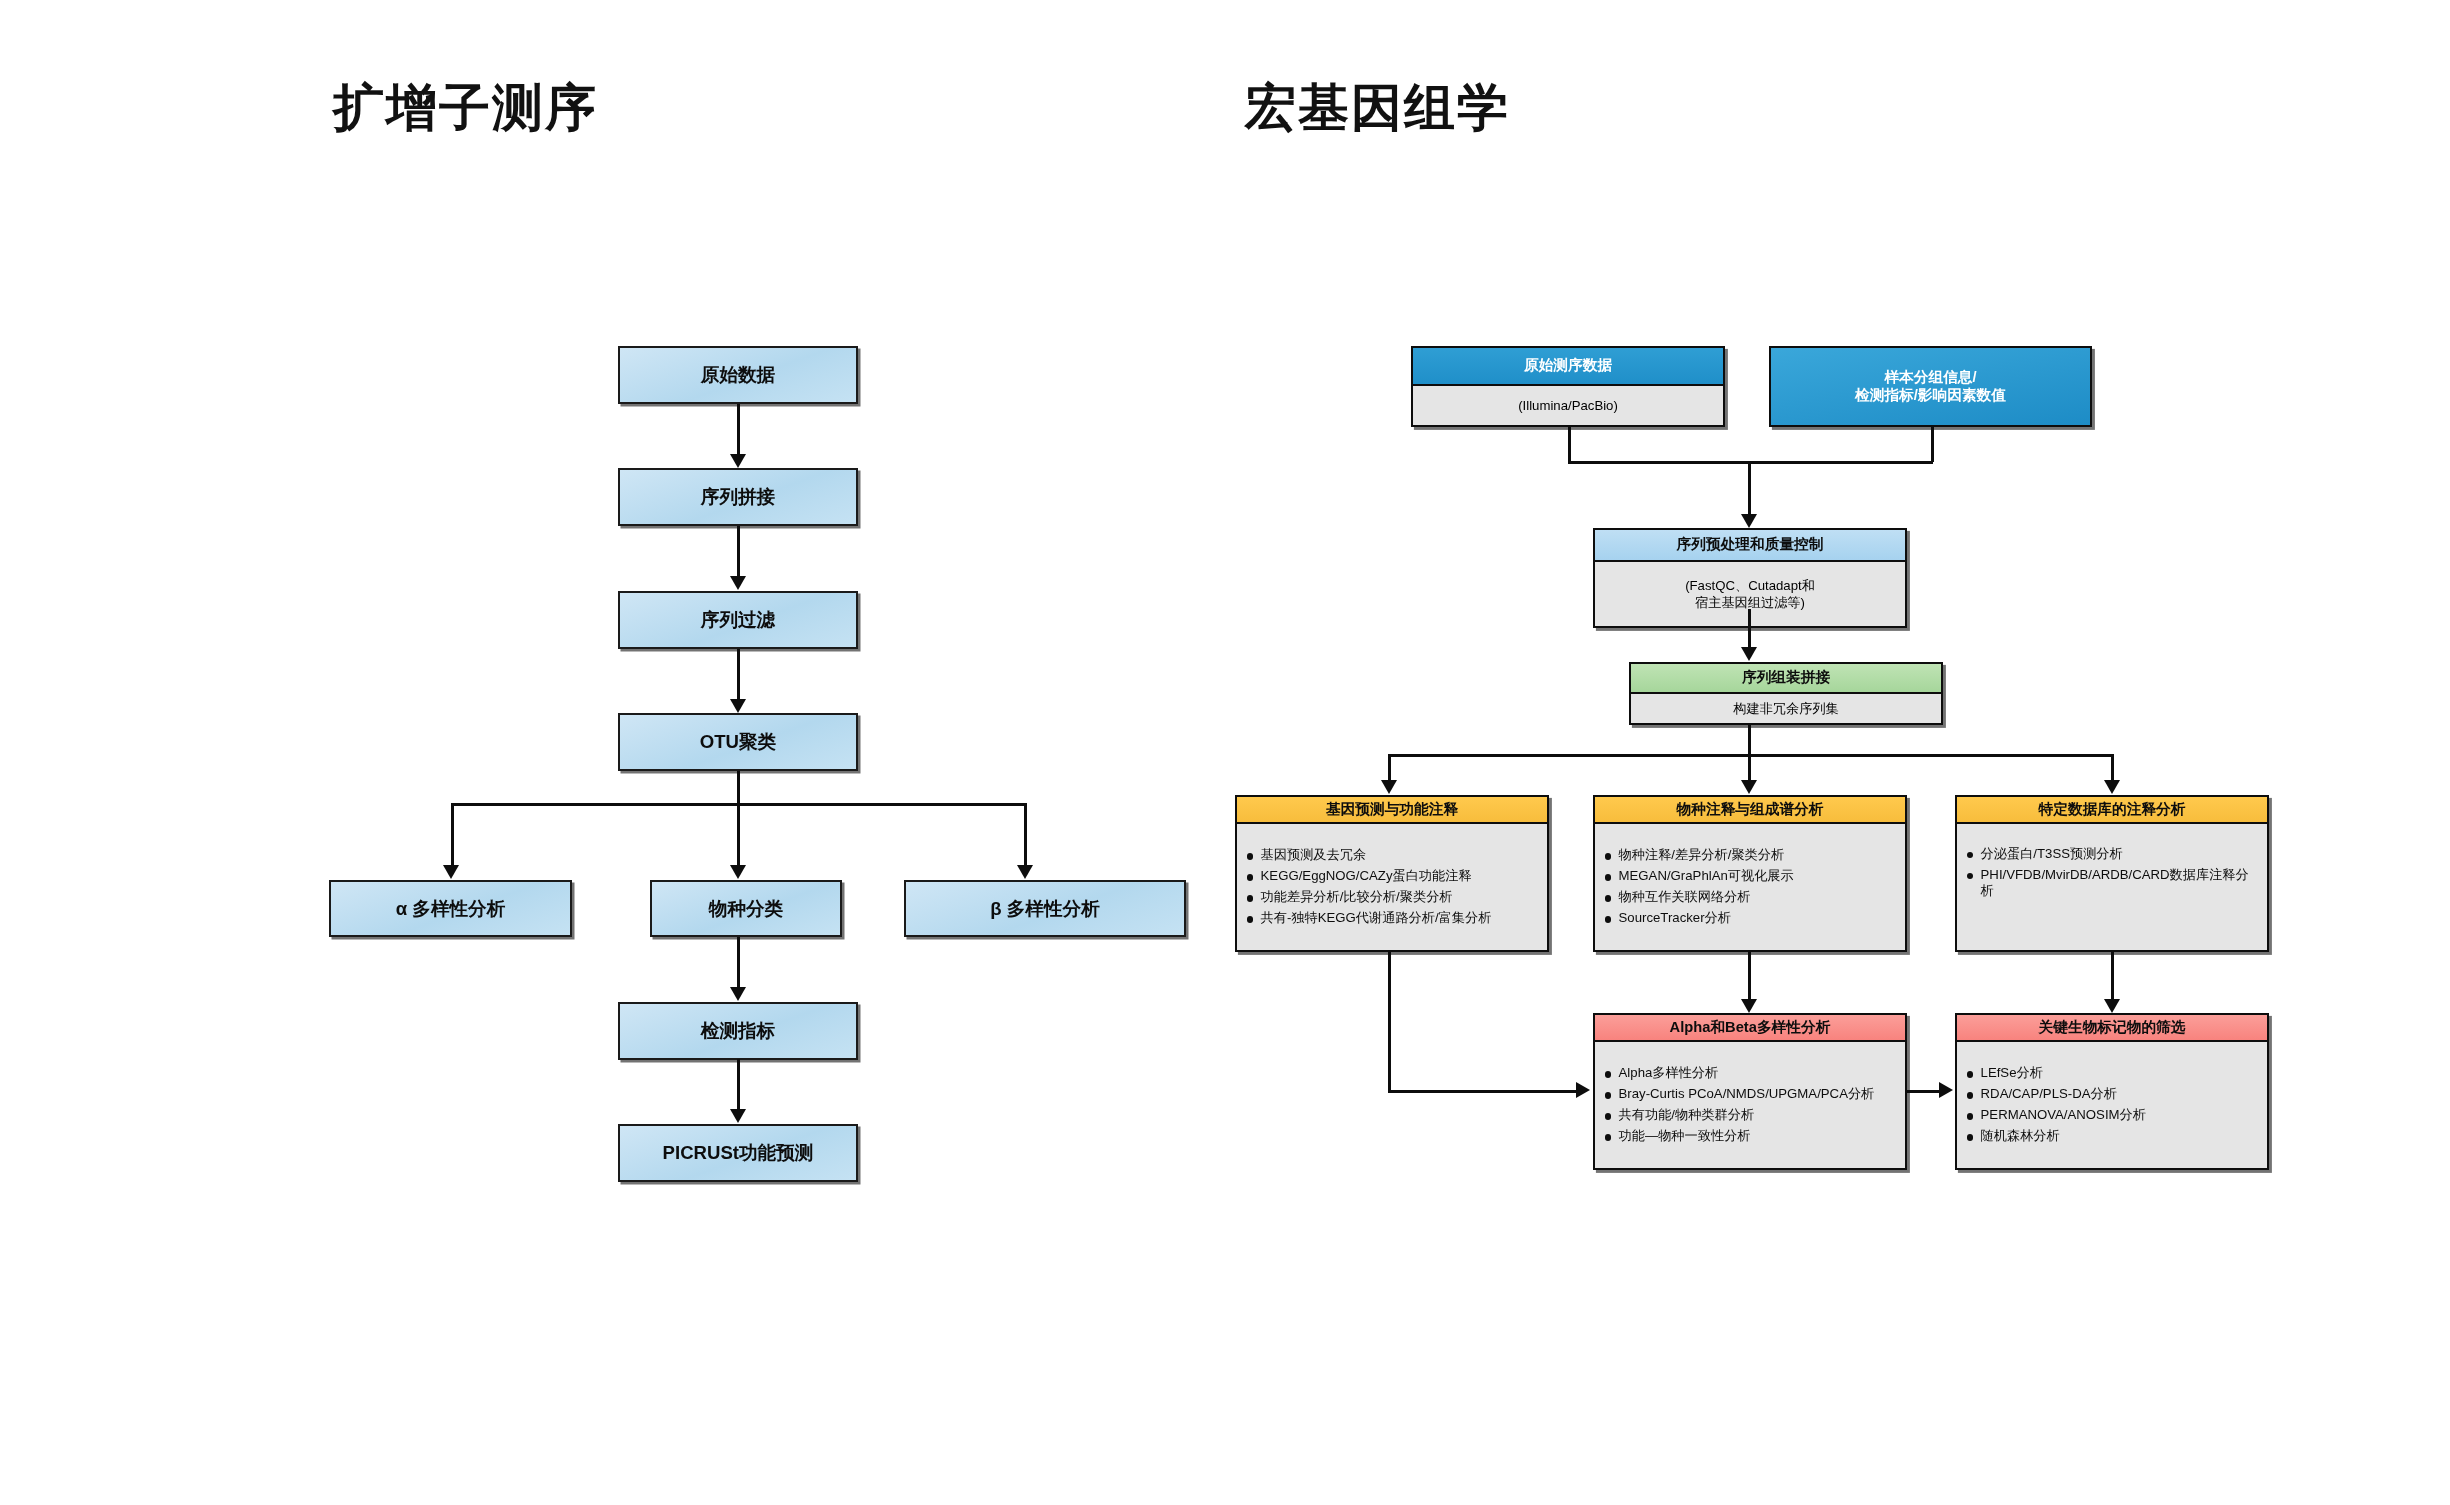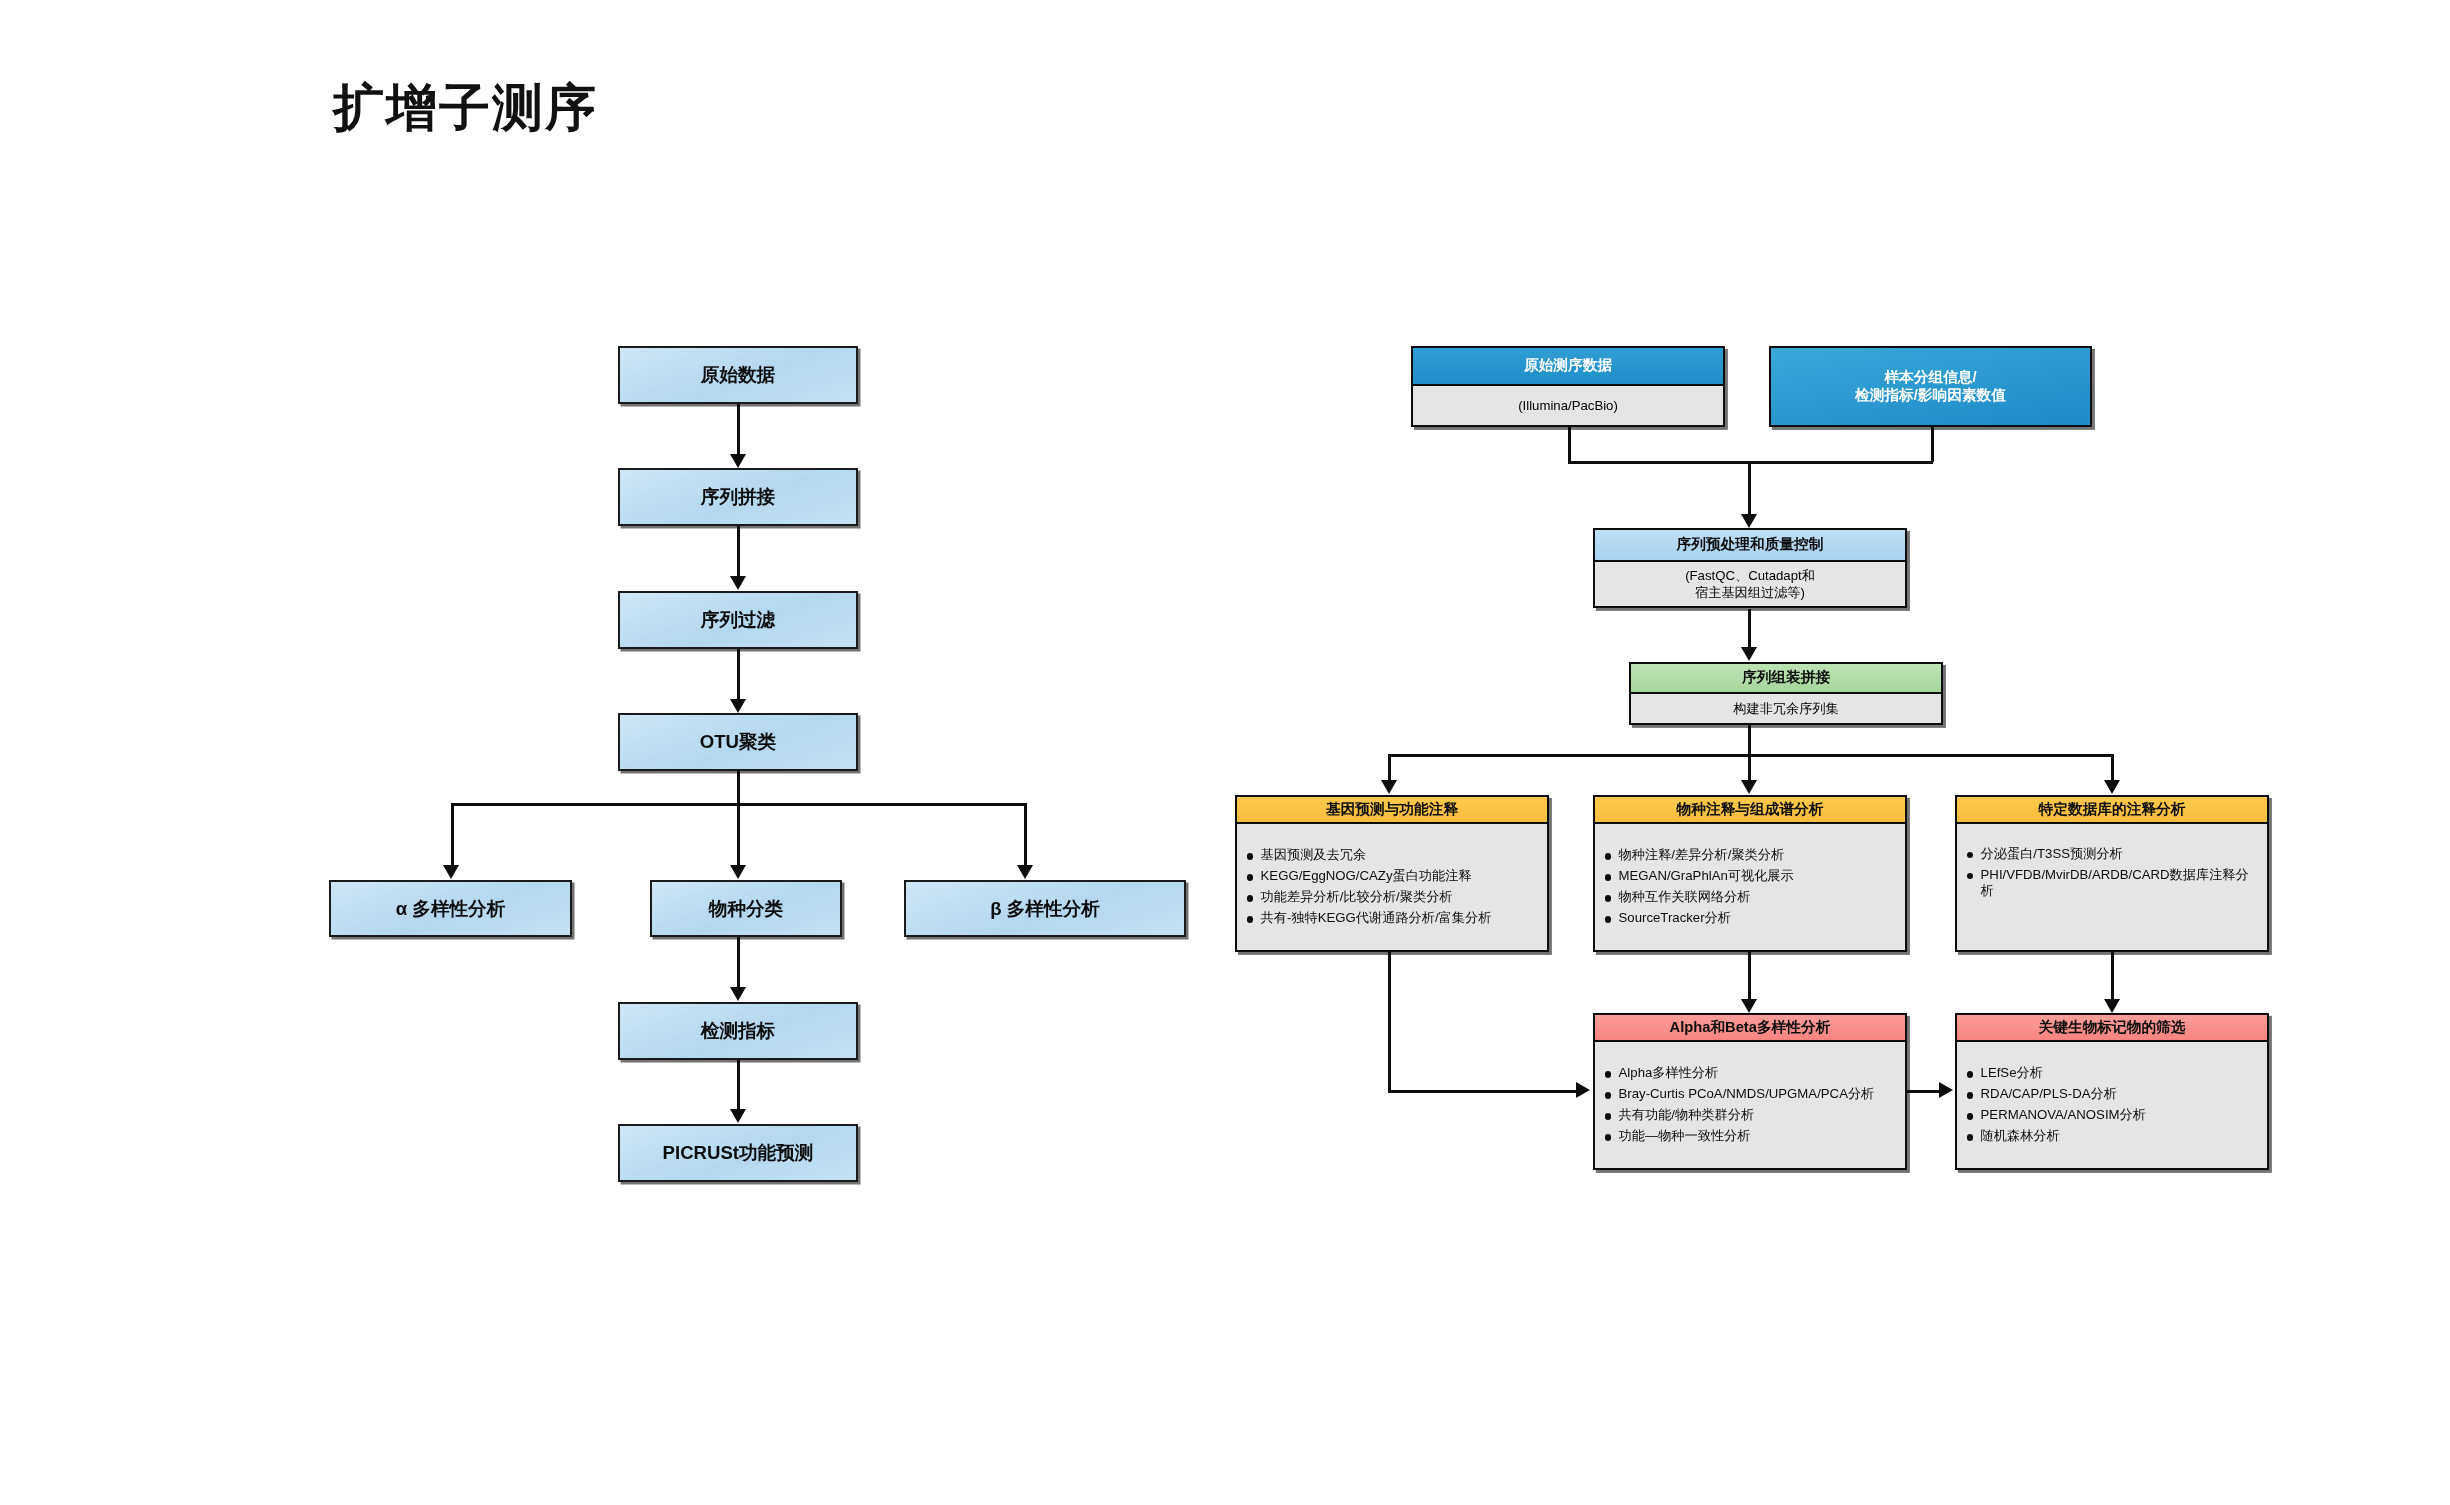--- a/index.html
+++ b/index.html
@@ -50,20 +50,21 @@
           border-right:8.3px solid transparent;border-top:14.7px solid #0d0d0d;}
   .arrowR{position:absolute;width:0;height:0;border-top:8.3px solid transparent;
           border-bottom:8.3px solid transparent;border-left:14.7px solid #0d0d0d;}
 </style>
 </head>
 <body>
 
 <div id="stage">
 
   <div class="title" style="left:333px;top:74px;">扩增子测序</div>
+  <div class="title" style="left:1245px;top:74px;">宏基因组学</div>
 
   <div class="node simple" style="left:618px;top:346px;width:240px;height:58px;">
     <span class="lbl">原始数据</span>
   </div>
   <div class="ln lnv" style="left:737px;top:404px;height:52px;"></div>
   <div class="arrowD" style="left:730px;top:454px;"></div>
 
   <div class="node simple" style="left:618px;top:468px;width:240px;height:58px;">
     <span class="lbl">序列拼接</span>
   </div>
@@ -123,21 +124,21 @@
     <div class="hd onblue" style="height:100%;border-bottom:none;background:transparent;white-space:pre-line;">样本分组信息/
 检测指标/影响因素数值</div>
   </div>
 
   <div class="ln lnv" style="left:1568px;top:427px;height:35px;"></div>
   <div class="ln lnv" style="left:1931px;top:427px;height:35px;"></div>
   <div class="ln lnh" style="left:1568px;top:461px;width:365px;"></div>
   <div class="ln lnv" style="left:1748px;top:461px;height:55px;"></div>
   <div class="arrowD" style="left:1741px;top:514px;"></div>
 
-  <div class="card" style="left:1593px;top:528px;width:314px;height:80px;">
+  <div class="card" style="left:1593px;top:528px;width:314px;height:100px;">
     <div class="hd hd-blue-light" style="height:32px;">序列预处理和质量控制</div>
     <div class="bd center" style="white-space:pre-line;">(FastQC、Cutadapt和
 宿主基因组过滤等)</div>
   </div>
   <div class="ln lnv" style="left:1748px;top:609px;height:40px;"></div>
   <div class="arrowD" style="left:1741px;top:647px;"></div>
 
   <div class="card" style="left:1593px;top:662px;width:314px;height:63px;margin-left:36px;">
     <div class="hd hd-green" style="height:30px;">序列组装拼接</div>
     <div class="bd center">构建非冗余序列集</div>

